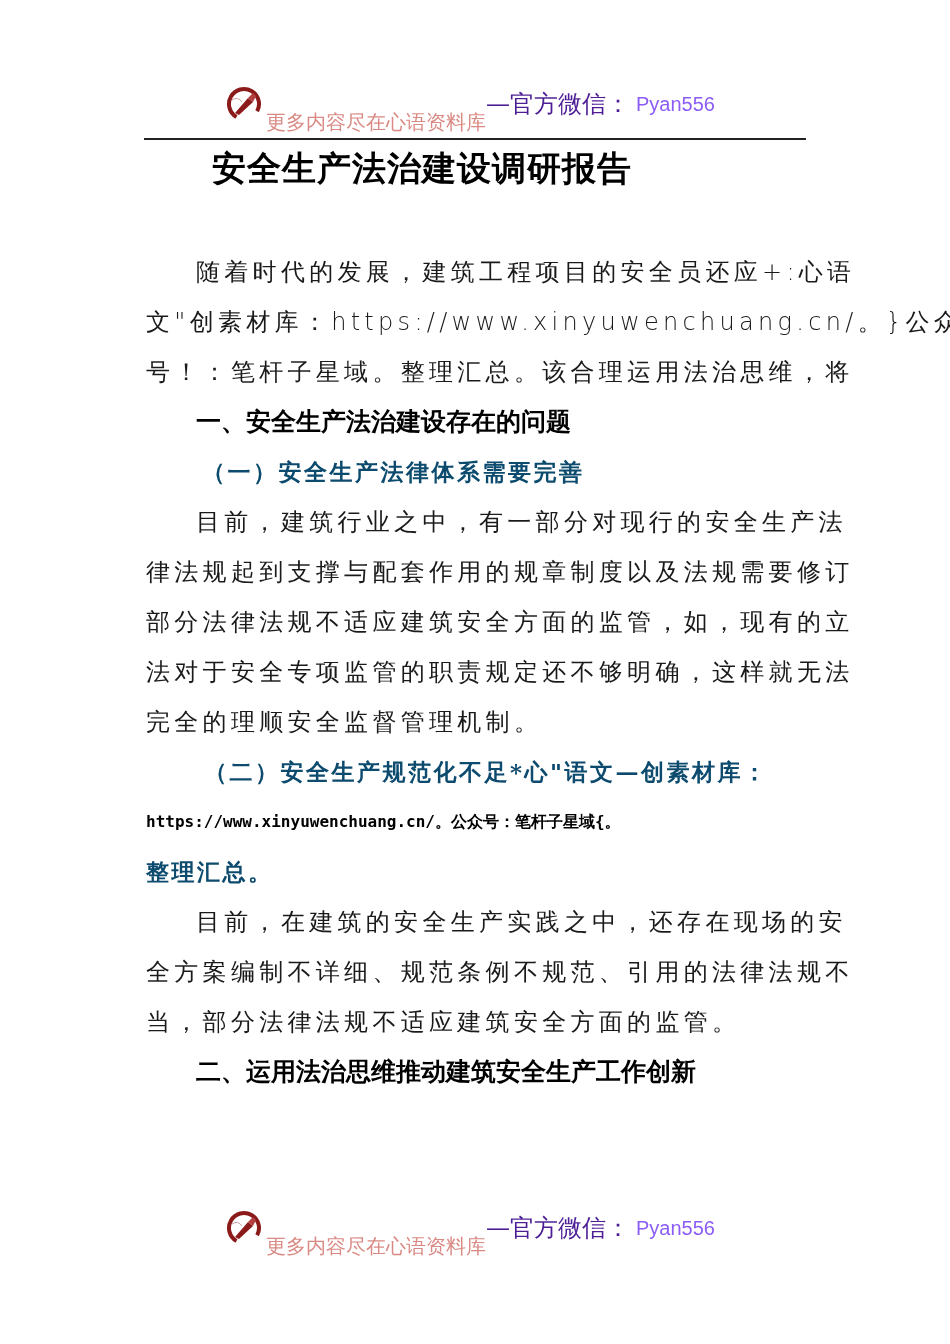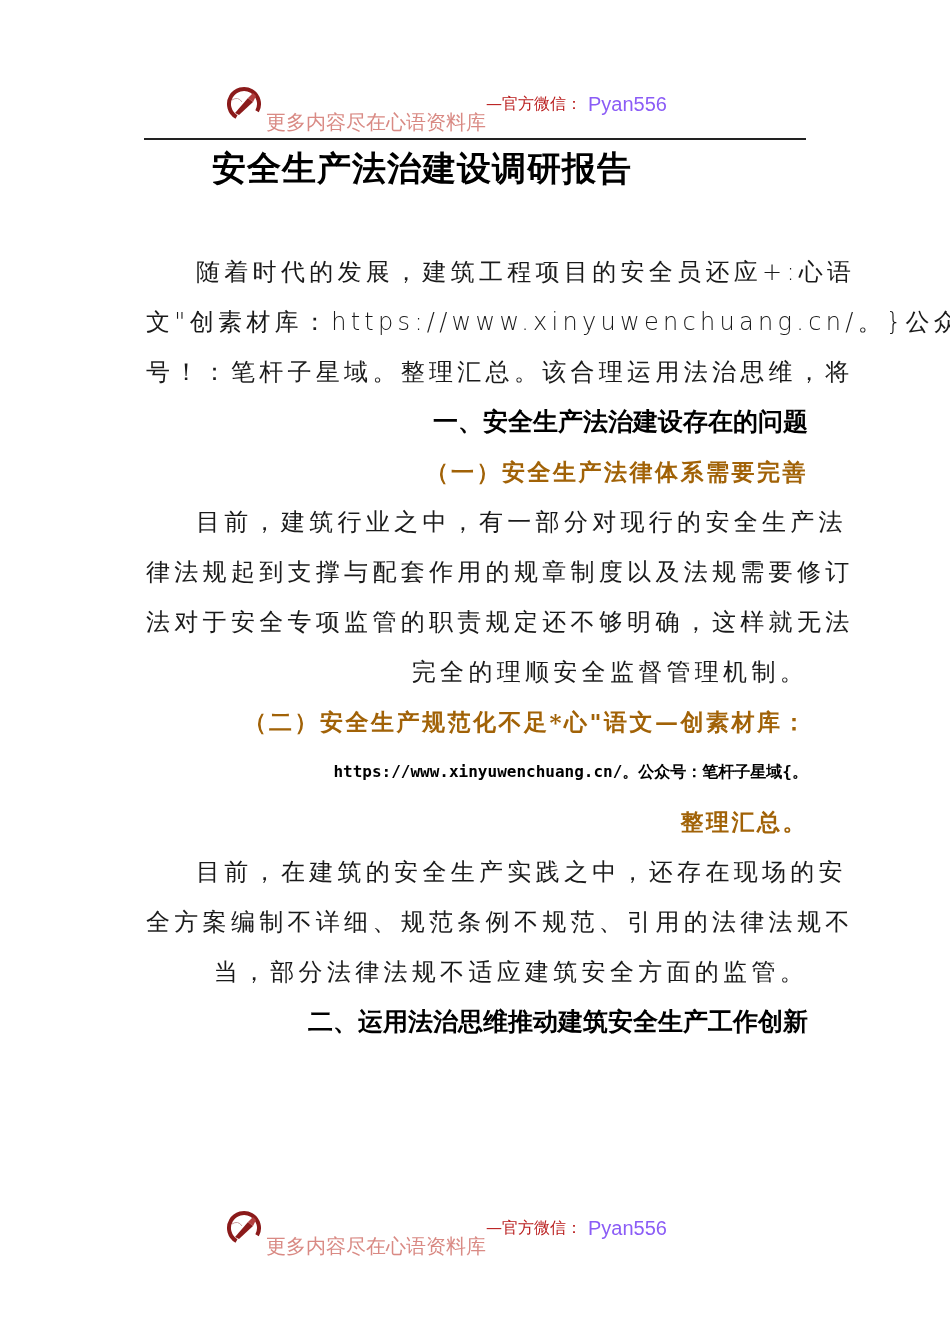--- a/index.html
+++ b/index.html
@@ -3,32 +3,32 @@
 <meta charset="utf-8">
 <style>
   html, body { margin: 0; padding: 0; background: #ffffff; }
   body { width: 950px; height: 1344px; position: relative; overflow: hidden;
          font-family: "DejaVu Serif", serif; color: #111; }
   .banner { position: absolute; left: 226px; height: 40px; display: flex; align-items: center; }
   .banner.top { top: 84px; }
   .banner.bottom { top: 1208px; }
   .logo { width: 36px; height: 36px; margin-right: 4px; }
   .banner-red { color: #d98a84; font-size: 20px; font-family: "DejaVu Serif", serif; letter-spacing: 0px; margin-top: 36px; }
-  .banner-gray { color: #b91c1c; font-size: 16px; font-family: "DejaVu Serif", serif; }
+  .banner-gray { color: #4c1d95; font-size: 24px; font-family: "DejaVu Serif", serif; }
   .banner-id { color: #8b5cf6; font-size: 20px; font-family: Liberation Sans, sans-serif; margin-left: 6px; }
   .rule { position: absolute; left: 144px; width: 662px; top: 138px; height: 2px; background: #222; }
   .title { position: absolute; top: 146px; left: 0; width: 844px; text-align: center;
            font-family: "DejaVu Sans", sans-serif; font-weight: bold; font-size: 34px; color: #000;
            letter-spacing: 1px; }
   .content { position: absolute; left: 146px; top: 247px; width: 662px; }
   .line { height: 50px; line-height: 50px; font-size: 24px; white-space: nowrap;
-          letter-spacing: 4.3px; color: #1a1a1a; font-family: "DejaVu Sans", sans-serif; font-weight: 300; text-align: right; }
+          letter-spacing: 4.3px; color: #1a1a1a; font-family: "DejaVu Sans", sans-serif; font-weight: 300; }
   .indent { padding-left: 50px; }
   .h1 { font-weight: bold; color: #000; letter-spacing: 0px; font-size: 25px; }
-  .h2 { font-weight: bold; color: #a16207; letter-spacing: 2.5px; font-family: "DejaVu Serif", serif; font-size: 23px; }
+  .h2 { font-weight: bold; color: #0c4a6e; letter-spacing: 2.5px; font-family: "DejaVu Serif", serif; font-size: 23px; }
   .url-bold { font-weight: bold; color: #000; font-family: "DejaVu Sans Mono", monospace; letter-spacing: 0px; font-size: 16px; }
 </style>
 </head>
 <body>
 
 <div class="banner top">
   <svg class="logo" viewBox="0 0 36 36">
     <circle cx="18" cy="18" r="15" fill="none" stroke="#8b1a1a" stroke-width="4" stroke-dasharray="70 25" transform="rotate(120 18 18)"></circle>
     <path d="M9 27 L22 12 L27 16 L13 29 Z" fill="#8b1a1a"></path>
     <path d="M22 12 L27 7 L30 10 L27 16 Z" fill="#b34040"></path>
@@ -46,20 +46,21 @@
 <div class="content">
   <div class="line indent">随着时代的发展，建筑工程项目的安全员还应+:心语</div>
   <div class="line">文"创素材库：https://www.xinyuwenchuang.cn/。}公众</div>
   <div class="line">号！：笔杆子星域。整理汇总。该合理运用法治思维，将</div>
 
   <div class="line indent h1">一、安全生产法治建设存在的问题</div>
   <div class="line indent h2" style="padding-left:56px">（一）安全生产法律体系需要完善</div>
 
   <div class="line indent">目前，建筑行业之中，有一部分对现行的安全生产法</div>
   <div class="line">律法规起到支撑与配套作用的规章制度以及法规需要修订</div>
+  <div class="line">部分法律法规不适应建筑安全方面的监管，如，现有的立</div>
   <div class="line">法对于安全专项监管的职责规定还不够明确，这样就无法</div>
   <div class="line">完全的理顺安全监督管理机制。</div>
 
   <div class="line indent h2" style="padding-left:58px">（二）安全生产规范化不足*心"语文—创素材库：</div>
   <div class="line url-bold">https://www.xinyuwenchuang.cn/。公众号：笔杆子星域{。</div>
   <div class="line h2">整理汇总。</div>
 
   <div class="line indent">目前，在建筑的安全生产实践之中，还存在现场的安</div>
   <div class="line">全方案编制不详细、规范条例不规范、引用的法律法规不</div>
   <div class="line">当，部分法律法规不适应建筑安全方面的监管。</div>

